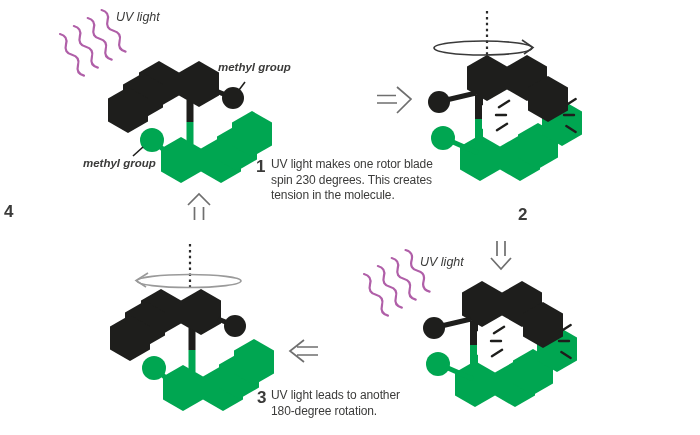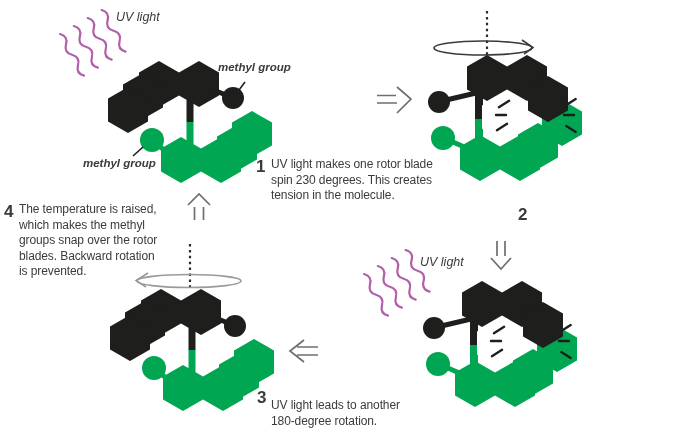--- a/index.html
+++ b/index.html
@@ -142,23 +142,18 @@
   </svg>
 
   <div class="step-num" style="left:256px;top:158px">1</div>
   <div class="step-text" style="left:271px;top:157px;width:182px">UV light makes one rotor blade
 spin 230 degrees. This creates
 tension in the molecule.</div>
 
   <div class="step-num" style="left:518px;top:206px">2</div>
 
   <div class="step-num" style="left:257px;top:389px">3</div>
-  <div class="step-text" style="left:271px;top:398px;width:182px">UV light leads to another
+  <div class="step-text" style="left:271px;top:388px;width:182px">UV light leads to another
 180-degree rotation.</div>
 
   <div class="step-num" style="left:4px;top:203px">4</div>
-  <div class="step-text" style="left:19px;top:202px;width:170px">The temperature is raised,
-which makes the methyl
-groups snap over the rotor
-blades. Backward rotation
-is prevented.</div>
 
 </div>
 
 </body></html>

